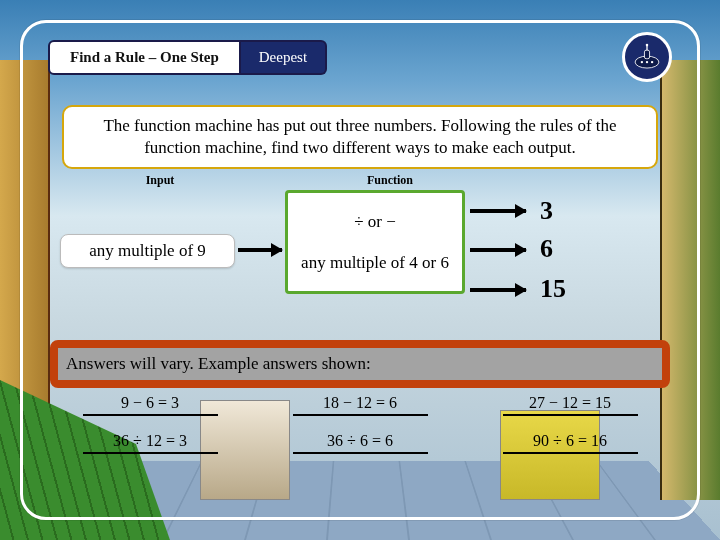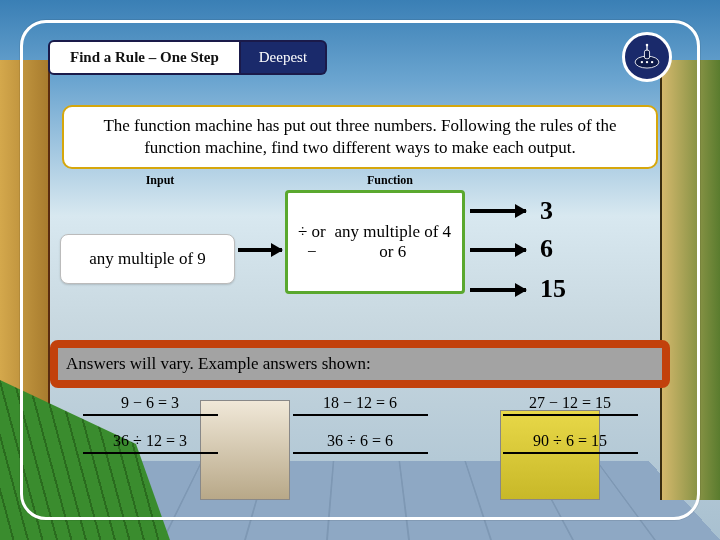--- a/index.html
+++ b/index.html
@@ -53,27 +53,27 @@
   .labels-row { position:absolute; top: 173px; left: 60px; right: 60px; display:flex; z-index:4; }
   .lbl { font-weight: bold; font-size: 12px; text-align:center; }
   .lbl.input { width: 200px; }
   .lbl.func { width: 200px; margin-left: 30px; }
   .lbl.output { width: 140px; margin-left: 20px; }
 
   .machine { position:absolute; top: 196px; left: 60px; right: 60px; height: 130px; z-index:4; }
   .input-chip {
     position:absolute; left:0; top:38px; width: 175px;
     background:#fff; border:1px solid #bbb; border-radius: 8px;
-    padding: 14px 8px; font-size: 17px; text-align:center;
+    padding: 6px 8px; font-size: 17px; text-align:center;
     box-shadow: 0 1px 2px rgba(0,0,0,.15);
   }
   .func-box {
     position:absolute; left: 225px; top: -6px; width: 180px; height: 104px;
     background:#fff; border:3px solid #5aa82e; border-radius: 4px;
-    display:flex; flex-direction:row; justify-content:space-around; align-items:center;
+    display:flex; flex-direction:column; justify-content:space-around; align-items:center;
     font-size: 17px; padding: 8px 6px; text-align:center;
   }
   .arrow {
     position:absolute; width: 44px; height: 4px; background:#000;
   }
   .arrow::after {
     content:""; position:absolute; right:-1px; top:-5px;
     border-left: 12px solid #000; border-top:7px solid transparent; border-bottom:7px solid transparent;
   }
   .arrow.a1 { left: 178px; top: 52px; }
@@ -155,15 +155,15 @@
   <div class="work-col">
     <span class="eq">9 − 6 = 3</span><br>
     <span class="eq">36 ÷ 12 = 3</span>
   </div>
   <div class="work-col">
     <span class="eq">18 − 12 = 6</span><br>
     <span class="eq">36 ÷ 6  = 6</span>
   </div>
   <div class="work-col">
     <span class="eq">27 − 12 = 15</span><br>
-    <span class="eq">90 ÷ 6  = 15</span>
+    <span class="eq">90 ÷ 6  = 16</span>
   </div>
 </div>
 
 </body></html>

